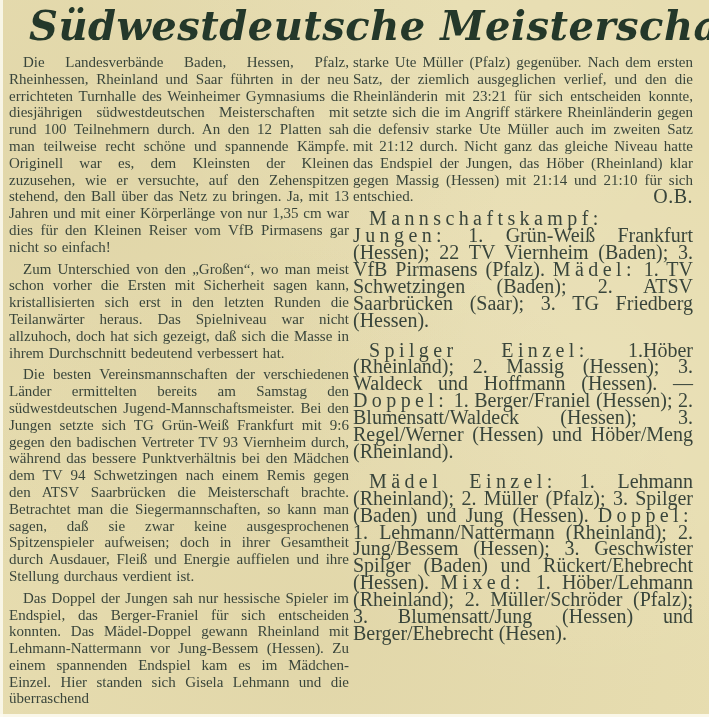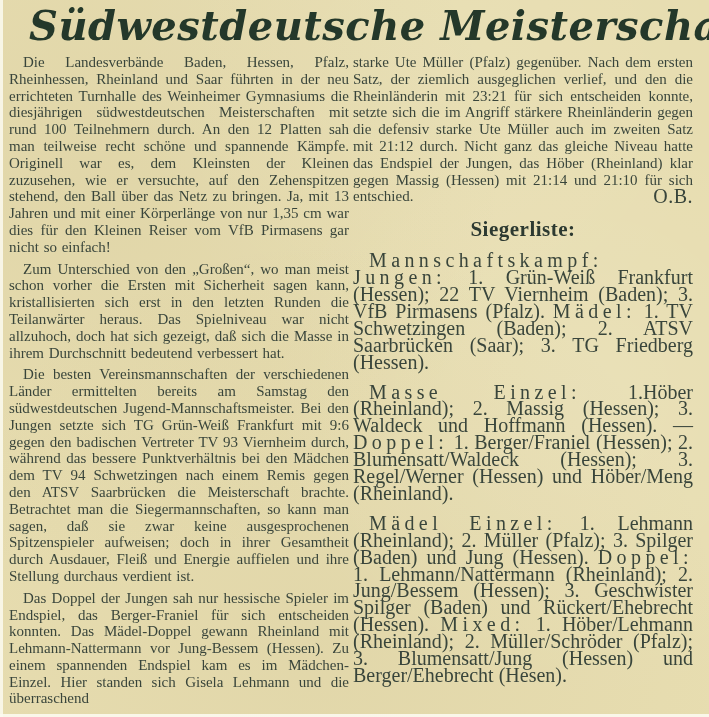--- a/index.html
+++ b/index.html
@@ -104,21 +104,20 @@
       <p class="body-par">Die besten Vereinsmannschaften der verschiedenen Länder ermittelten bereits am Samstag den südwestdeutschen Jugend-Mannschaftsmeister. Bei den Jungen setzte sich TG Grün-Weiß Frankfurt mit 9:6 gegen den badischen Vertreter TV 93 Viernheim durch, während das bessere Punktverhältnis bei den Mädchen dem TV 94 Schwetzingen nach einem Remis gegen den ATSV Saarbrücken die Meisterschaft brachte. Betrachtet man die Siegermannschaften, so kann man sagen, daß sie zwar keine ausgesprochenen Spitzenspieler aufweisen; doch in ihrer Gesamtheit durch Ausdauer, Fleiß und Energie auffielen und ihre Stellung durchaus verdient ist.</p>
       <p class="body-par">Das Doppel der Jungen sah nur hessische Spieler im Endspiel, das Berger-Franiel für sich entscheiden konnten. Das Mädel-Doppel gewann Rheinland mit Lehmann-Nattermann vor Jung-Bessem (Hessen). Zu einem spannenden Endspiel kam es im Mädchen-Einzel. Hier standen sich Gisela Lehmann und die überraschend</p>
     </div>
 
     <div class="col">
       <p class="body-par no-indent">
         <span>starke Ute Müller (Pfalz) gegenüber. Nach dem ersten Satz, der ziemlich ausgeglichen verlief, und den die Rheinländerin mit 23:21 für sich entscheiden konnte, setzte sich die im Angriff stärkere Rheinländerin gegen die defensiv starke Ute Müller auch im zweiten Satz mit 21:12 durch. Nicht ganz das gleiche Niveau hatte das Endspiel der Jungen, das Höber (Rheinland) klar gegen Massig (Hessen) mit 21:14 und 21:10 für sich entschied.</span>
         <span class="byline">O.B.</span>
       </p>
 
-      <h2 class="sub-heading">Siegerliste:</h2>
 
       <p class="entry"><span class="spaced">Mannschaftskampf:</span><span>  </span><span class="spaced">Jungen:</span><span> 1. Grün-Weiß Frankfurt (Hessen); 22 TV Viernheim (Baden); 3. VfB Pirmasens (Pfalz). </span><span class="spaced">Mädel:</span><span> 1. TV Schwetzingen (Baden); 2. ATSV Saarbrücken (Saar); 3. TG Friedberg (Hessen).</span></p>
-      <p class="entry"><span class="spaced">Masse Einzel:</span><span> 1.Höber (Rheinland); 2. Massig (Hessen); 3. Waldeck und Hoffmann (Hessen). — </span><span class="spaced">Doppel:</span><span> 1. Berger/Franiel (Hessen); 2. Blumensatt/Waldeck (Hessen); 3. Regel/Werner (Hessen) und Höber/Meng (Rheinland).</span></p>
+      <p class="entry"><span class="spaced">Spilger Einzel:</span><span> 1.Höber (Rheinland); 2. Massig (Hessen); 3. Waldeck und Hoffmann (Hessen). — </span><span class="spaced">Doppel:</span><span> 1. Berger/Franiel (Hessen); 2. Blumensatt/Waldeck (Hessen); 3. Regel/Werner (Hessen) und Höber/Meng (Rheinland).</span></p>
       <p class="entry"><span class="spaced">Mädel Einzel:</span><span> 1. Lehmann (Rheinland); 2. Müller (Pfalz); 3. Spilger (Baden) und Jung (Hessen). </span><span class="spaced">Doppel:</span><span> 1. Lehmann/Nattermann (Rheinland); 2. Jung/Bessem (Hessen); 3. Geschwister Spilger (Baden) und Rückert/Ehebrecht (Hessen). </span><span class="spaced">Mixed:</span><span> 1. Höber/Lehmann (Rheinland); 2. Müller/Schröder (Pfalz); 3. Blumensatt/Jung (Hessen) und Berger/Ehebrecht (Hesen).</span></p>
     </div>
 
   </div>
 </div>
 
 </body></html>

